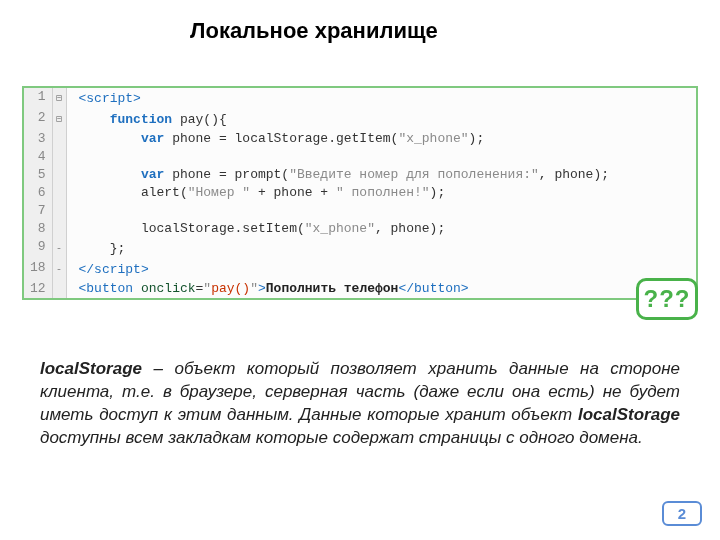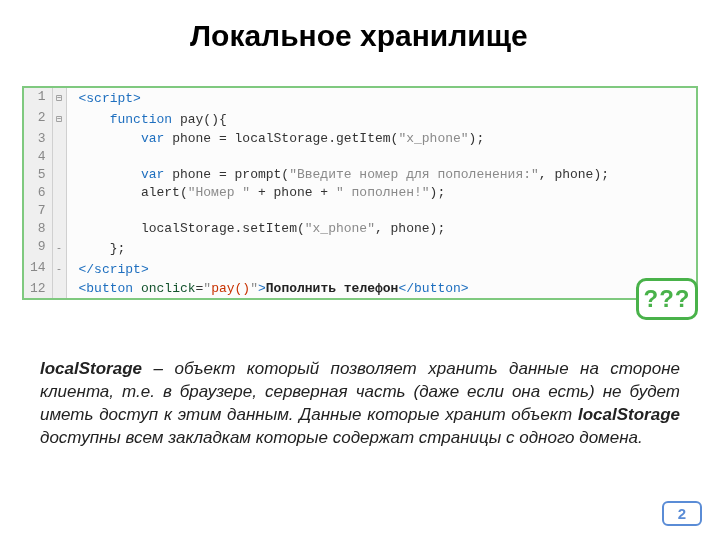--- a/index.html
+++ b/index.html
@@ -10,21 +10,21 @@
     height: 540px;
     background: #fff;
     font-family: Arial, sans-serif;
     position: relative;
     overflow: hidden;
   }
   .title {
     position: absolute;
     left: 190px;
     top: 18px;
-    font-size: 30px;
+    font-size: 22px;
     font-weight: 700;
     line-height: 1.2;
     color: #000;
   }
   .code-box {
     position: absolute;
     left: 22px;
     top: 86px;
     width: 676px;
     border: 2px solid #7fc97f;
@@ -54,21 +54,21 @@
     font-size: 10px;
     padding-top: 2px;
   }
   .code-box td.src {
     padding: 0 12px;
     white-space: pre;
     color: #333;
     background: #fcfcfc;
   }
   .tk-tag { color: #1e6fbf; }
-  .tk-kw  { color: #1e6fbf; font-weight: 400; }
+  .tk-kw  { color: #1e6fbf; font-weight: 700; }
   .tk-str { color: #8a8a8a; }
   .tk-attr{ color: #14532d; }
   .tk-call{ color: #c83200; }
   .tk-txt { color: #222; font-weight: 700; }
 
   .qmark {
     position: absolute;
     right: 22px;
     top: 278px;
     width: 62px;
@@ -156,21 +156,21 @@
           <td class="gut">8</td>
           <td class="fold"></td>
           <td class="src">        localStorage.setItem(<span class="tk-str">"x_phone"</span>, phone);</td>
         </tr>
         <tr>
           <td class="gut">9</td>
           <td class="fold">-</td>
           <td class="src">    };</td>
         </tr>
         <tr>
-          <td class="gut">14</td>
+          <td class="gut">18</td>
           <td class="fold">-</td>
           <td class="src"><span class="tk-tag">&lt;/script&gt;</span></td>
         </tr>
         <tr>
           <td class="gut">12</td>
           <td class="fold"></td>
           <td class="src"><span class="tk-tag">&lt;button</span> <span class="tk-attr">onclick</span>=<span class="tk-str">"</span><span class="tk-call">pay()</span><span class="tk-str">"</span><span class="tk-tag">&gt;</span><span class="tk-txt">Пополнить телефон</span><span class="tk-tag">&lt;/button&gt;</span></td>
         </tr>
       </tbody>
     </table>

